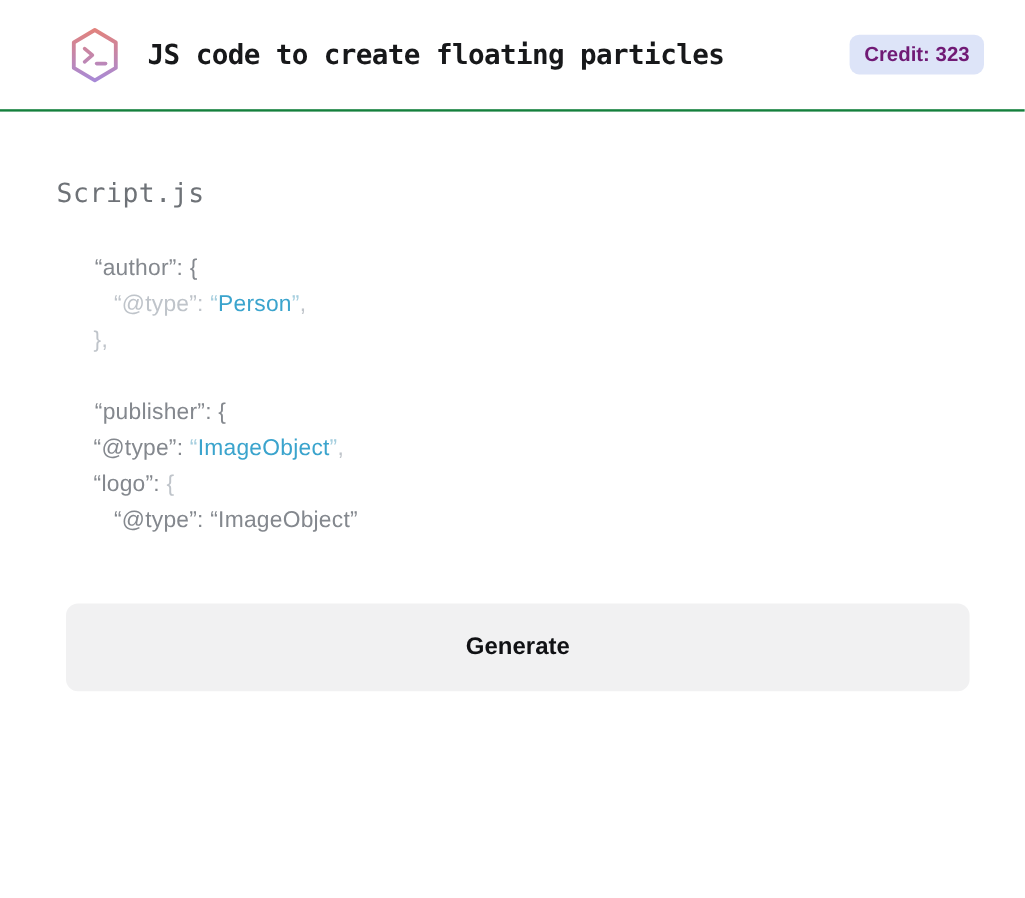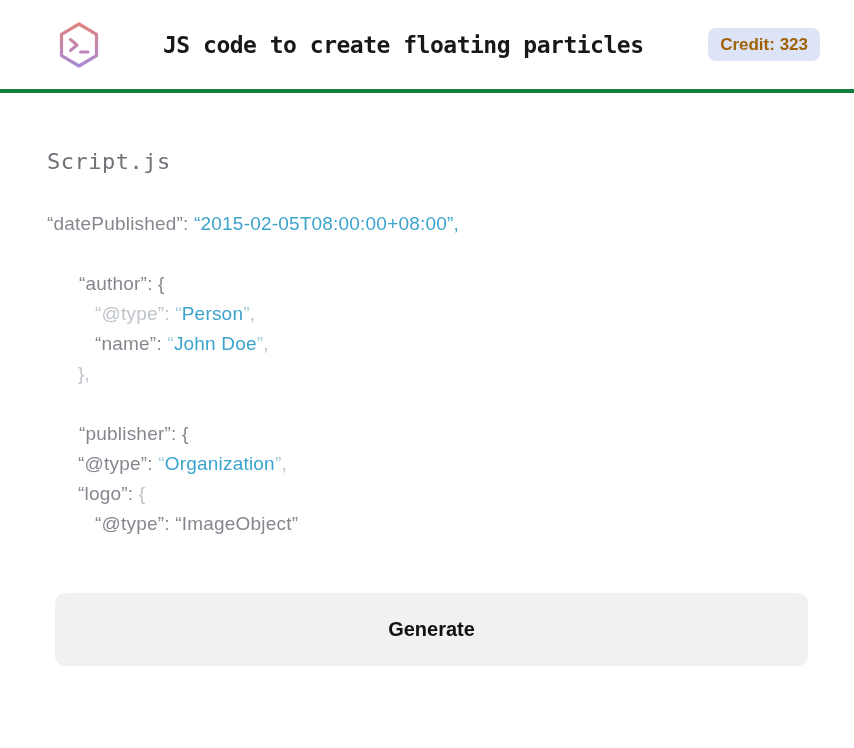--- a/index.html
+++ b/index.html
@@ -7,37 +7,36 @@
   body {
     width: 854px; height: 748px;
     background: #ffffff;
     font-family: "Liberation Sans", sans-serif;
     overflow: hidden;
   }
   .header {
     display: flex; align-items: center;
     height: 93px;
     padding: 0 34px 0 55px;
-    border-bottom: 4px solid #15803d;
-    gap: 40px;
+    border-bottom: 2px solid #15803d;
   }
   .logo { width: 48px; height: 48px; flex: 0 0 auto; }
   .app-title {
     margin-left: 20px;
     font-family: "DejaVu Sans Mono", monospace;
     font-size: 23px;
     font-weight: 700;
     color: #17181a;
     letter-spacing: -0.5px;
     white-space: nowrap;
   }
   .credit-badge {
     margin-left: auto;
     background: #dde4f8;
-    color: #a16207;
+    color: #701a75;
     font-weight: 700;
     font-size: 17px;
     line-height: 1;
     padding: 8px 12px;
     border-radius: 8px;
     white-space: nowrap;
   }
   .content { padding: 56px 47px 0 47px; }
   .filename {
     font-family: "DejaVu Sans Mono", monospace;
@@ -90,27 +89,25 @@
     <path d="M15.5 18.5 L22 24 L15.5 29.5" stroke="url(#hexgrad)" stroke-width="3" stroke-linecap="round" stroke-linejoin="round" fill="none"></path>
     <path d="M25.5 31 L33 31" stroke="url(#hexgrad)" stroke-width="3" stroke-linecap="round"></path>
   </svg>
   <div class="app-title">JS code to create floating particles</div>
   <div class="credit-badge">Credit: 323</div>
 </div>
 
 <div class="content">
   <div class="filename">Script.js</div>
   <div class="code">
-      <div class="line" style="padding-left: 0px;"><span class="k">“datePublished”: </span><span class="v">“2015-02-05T08:00:00+08:00”,</span></div>
       <div class="line gap" style="padding-left: 0px;"><span class="k">“author”: {</span></div>
       <div class="line" style="padding-left: 48px;"><span class="f">“@type”: </span><span class="q">“</span><span class="v">Person</span><span class="q">”</span><span class="f">,</span></div>
-      <div class="line" style="padding-left: 48px;"><span class="k">“name”: </span><span class="q">“</span><span class="v">John Doe</span><span class="q">”</span><span class="f">,</span></div>
       <div class="line" style="padding-left: 31px;"><span class="f">},</span></div>
       <div class="line gap" style="padding-left: 0px;"><span class="k">“publisher”: {</span></div>
-      <div class="line" style="padding-left: 31px;"><span class="k">“@type”: </span><span class="q">“</span><span class="v">Organization</span><span class="q">”</span><span class="f">,</span></div>
+      <div class="line" style="padding-left: 31px;"><span class="k">“@type”: </span><span class="q">“</span><span class="v">ImageObject</span><span class="q">”</span><span class="f">,</span></div>
       <div class="line" style="padding-left: 31px;"><span class="k">“logo”: </span><span class="f">{</span></div>
       <div class="line" style="padding-left: 48px;"><span class="k">“@type”: “ImageObject”</span></div>
     </div>
 </div>
 
 <div class="footer">
   <button class="generate-button">Generate</button>
 </div>
 
 </body></html>

